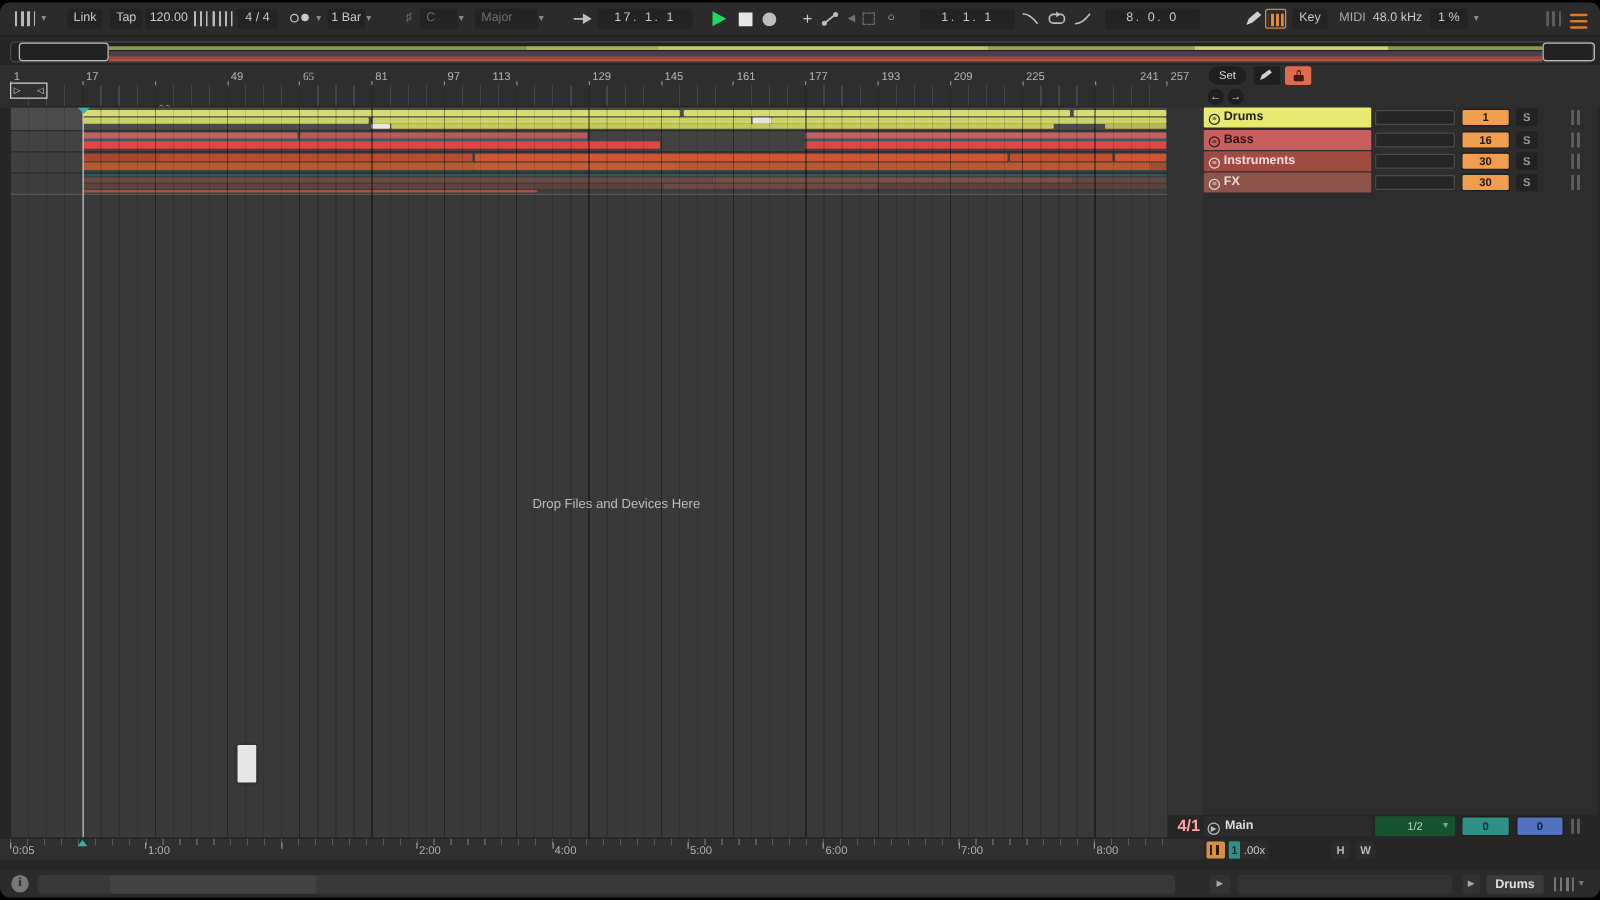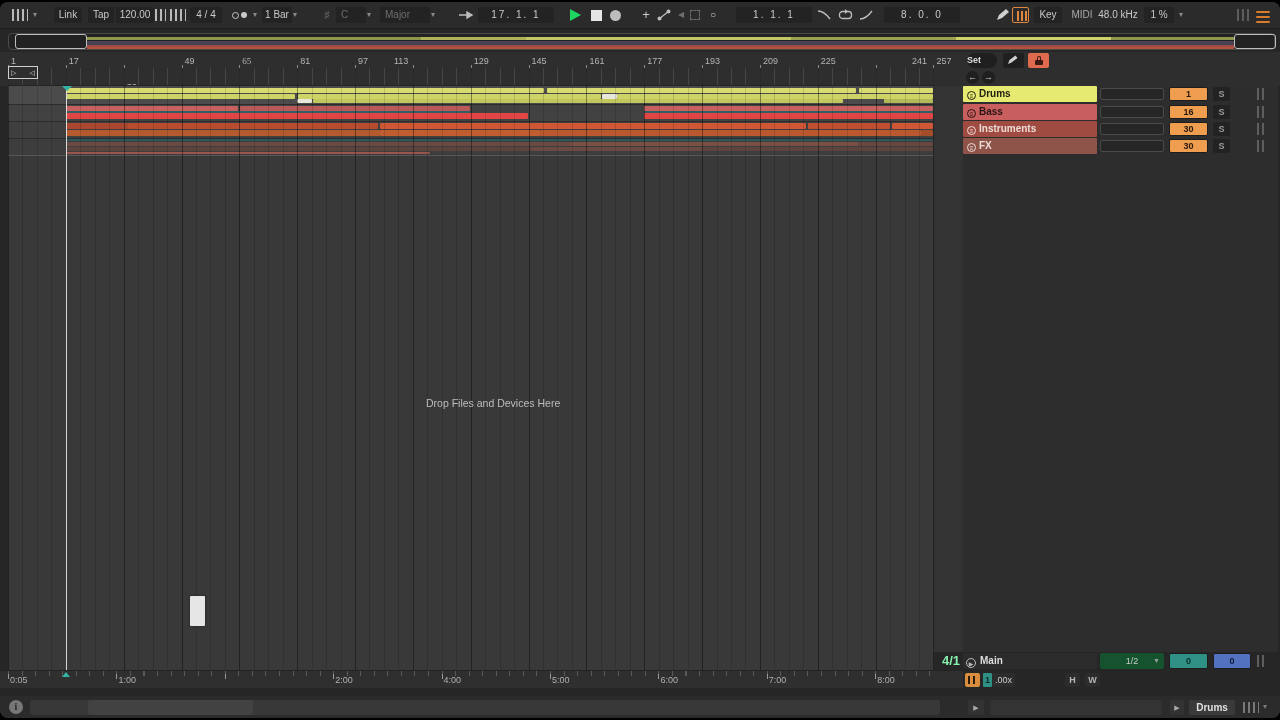--- a/index.html
+++ b/index.html
@@ -40,21 +40,21 @@
   #ruler { position:absolute; left:0; top:50px; width:1280px; height:34px; background:#2e2e2e; }
   #tickzone { position:absolute; left:8px; top:16px; width:926px; height:18px;
     background:
       repeating-linear-gradient(90deg, rgba(0,0,0,.4) 0 1px, transparent 1px 57.84px),
       repeating-linear-gradient(90deg, #454545 0 1px, transparent 1px 14.46px);
     border-bottom:1px solid #232323; }
   #loop-brace { position:absolute; left:8px; top:14px; width:30px; height:13px;
     border:1px solid #cfcfcf; background:#2e2e2e; color:#ddd; font-size:7px; line-height:11px;
     display:flex; justify-content:space-between; padding:0 2px; }
   #set-btn { position:absolute; left:967px; top:1px; width:30px; height:15px; background:#1f1f1f;
-    border-radius:8px; color:#ddd; font-size:9px; font-weight:bold; line-height:15px; }
+    border-radius:8px; color:#ddd; font-size:9px; font-weight:normal; text-align:center; line-height:15px; }
   #pencil2 { position:absolute; left:1003px; top:1px; width:21px; height:15px; background:#1f1f1f; border-radius:2px; }
   #lock-btn { position:absolute; left:1028px; top:1px; width:21px; height:15px; background:#e06a4e; border-radius:2px; }
   #lock-btn .body { position:absolute; left:7px; top:7px; width:8px; height:5px; background:#3a1a12; border-radius:1px; }
   #lock-btn .shackle { position:absolute; left:9px; top:3px; width:4px; height:4px; border:1.5px solid #3a1a12; border-bottom:none; border-radius:3px 3px 0 0; }
   .navarrow { position:absolute; top:19px; width:13px; height:13px; background:#1f1f1f; border-radius:50%;
     color:#ccc; font-size:9px; text-align:center; line-height:13px; }
 
   
   #arrange { position:absolute; left:8px; top:84px; width:926px; height:584px; background:#393939; overflow:hidden; }
   #gridoverlay { position:absolute; left:0; top:0; width:926px; height:584px; pointer-events:none;
@@ -82,21 +82,21 @@
     font-size:6px; line-height:8px; text-align:center; vertical-align:-1px; margin-right:3px; font-weight:normal; }
   .tinput { position:absolute; left:137px; top:2px; width:64px; height:12px; background:#262626; border:1px solid #4a4a4a; border-radius:2px; }
   .tnum { position:absolute; left:206px; top:1px; width:39px; height:14px; background:#ef9d4e; border:1px solid #1d1d1d;
     border-radius:2px; color:#26180c; font-size:9px; font-weight:bold; text-align:center; line-height:13px; }
   .tsolo { position:absolute; left:250px; top:1px; width:17px; height:14px; background:#222; border-radius:2px;
     color:#9a9a9a; font-size:9px; font-weight:bold; text-align:center; line-height:14px; }
   .tmeter { position:absolute; left:294px; top:2px; width:7px; height:12px;
     background:repeating-linear-gradient(90deg,#5e5e5e 0 2px,transparent 2px 5px); }
 
   
-  #sig41 { position:absolute; left:908px; top:651px; width:52px; text-align:right; font-size:13px; color:#86efac; font-weight:bold; }
+  #sig41 { position:absolute; left:908px; top:651px; width:52px; text-align:right; font-size:13px; color:#fca5a5; font-weight:bold; }
   #mainrow { position:absolute; left:963px; top:651px; width:315px; height:17px; }
   #mainbox { position:absolute; left:0; top:0; width:134px; height:16px; background:#2c2c2c; border-radius:2px;
     color:#ddd; font-size:10px; font-weight:bold; line-height:16px; padding-left:3px; }
   .circplay { display:inline-block; width:10px; height:10px; border:1px solid #bbb; border-radius:50%;
     font-size:6px; line-height:10px; text-align:center; vertical-align:-2px; margin-right:4px; color:#bbb; font-weight:normal; }
   #gridsel { position:absolute; left:137px; top:0; width:64px; height:16px; background:#14532d; border-radius:2px;
     color:#ccc; font-size:9px; line-height:16px; text-align:center; }
   #gridsel .c { position:absolute; right:4px; top:0; font-size:7px; color:#999; }
   #tealbox { position:absolute; left:206px; top:0; width:39px; height:16px; background:#2f9186; border:1px solid #1d1d1d;
     border-radius:2px; color:#0d2c29; font-size:9px; font-weight:bold; text-align:center; line-height:14px; }

